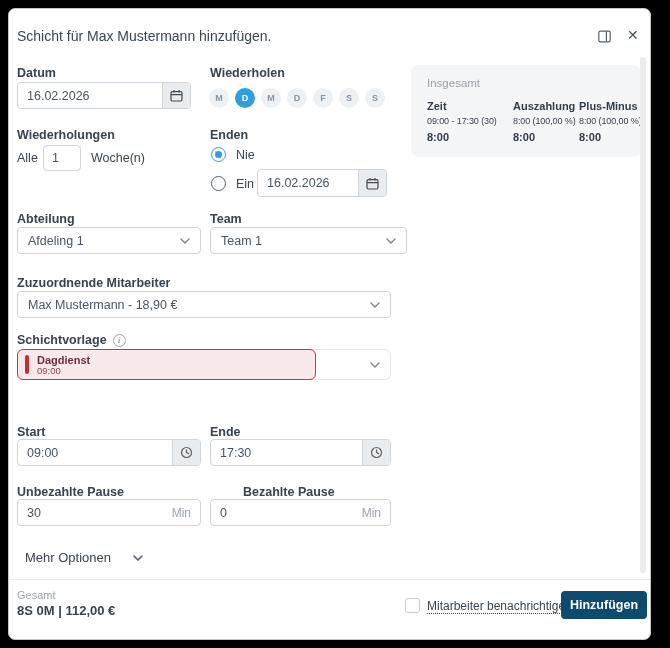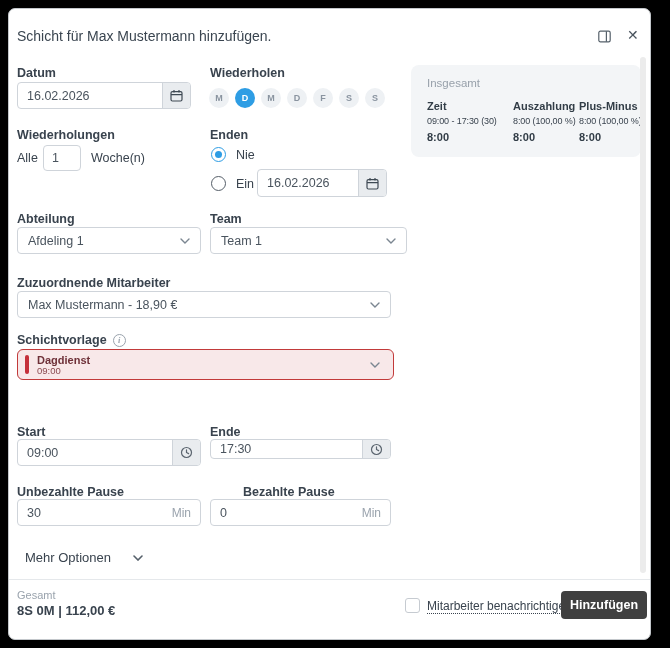--- a/index.html
+++ b/index.html
@@ -101,34 +101,34 @@
 
   
   .sv-label-row { left: 8px; top: 324px; display: flex; align-items: center; gap: 6px; }
   .info-icon {
     width: 13px; height: 13px; border-radius: 50%; border: 1px solid #9aa3ad;
     color: #9aa3ad; font-size: 8.5px; display: flex; align-items: center; justify-content: center;
     font-weight: 700; cursor: pointer; font-family: "Liberation Serif", serif; font-style: italic;
   }
   .sv-dd { left: 8px; top: 340px; width: 374px; height: 31px; border: 1px solid #e2e6ea; border-radius: 6px; cursor: pointer; }
   .sv-pill {
-    position: absolute; left: -1px; top: -1px; height: 31px; width: 377px;
+    position: absolute; left: -1px; top: -1px; height: 31px; width: 299px;
     background: #f8e8e9; border: 1.5px solid #c23a3a; border-radius: 6px;
     display: flex; align-items: center;
   }
   .sv-bar { width: 4px; height: 19px; background: #c52f3a; border-radius: 2px; margin: 0 8px 0 7px; flex: none; }
   .sv-name { font-size: 11px; font-weight: 700; color: #6e3038; line-height: 12px; }
   .sv-time { font-size: 9.5px; color: #8a4a50; line-height: 10px; }
   .sv-chev { position: absolute; right: 10px; top: 12px; }
 
   
   .start-label { left: 8px; top: 416px; }
   .start-field { left: 8px; top: 430px; width: 184px; height: 27px; }
   .ende-label  { left: 201px; top: 416px; }
-  .ende-field  { left: 201px; top: 430px; width: 181px; height: 20px; }
+  .ende-field  { left: 201px; top: 430px; width: 181px; height: 27px; }
 
   
   .up-label { left: 8px; top: 476px; }
   .up-field { left: 8px; top: 490px; width: 184px; height: 27px; }
   .bp-label { left: 201px; top: 476px; padding-left: 33px; }
   .bp-field { left: 201px; top: 490px; width: 181px; height: 27px; }
 
   
   .mehr { left: 16px; top: 541px; display: flex; align-items: center; gap: 22px;
           font-size: 13px; font-weight: 400; color: #39434e; background: none; border: none;
@@ -141,21 +141,21 @@
   .notify-box {
     left: 396px; top: 589px; width: 15px; height: 15px;
     border: 1px solid #c6cbd1; border-radius: 3px; background: #fff; cursor: pointer;
   }
   .notify-label {
     left: 418px; top: 590px; font-size: 12px; color: #39434e; cursor: pointer;
     text-decoration: underline dotted; text-underline-offset: 3px; text-decoration-thickness: 1px;
   }
   .submit-btn {
     left: 552px; top: 582px; width: 86px; height: 28px;
-    background: #404040; color: #fff; border: none; border-radius: 4px;
+    background: #0c4a6e; color: #fff; border: none; border-radius: 4px;
     font-family: inherit; font-size: 12.5px; font-weight: 700; cursor: pointer;
   }
 
   .scrollbar { left: 631px; top: 48px; width: 6px; height: 516px; background: #ececec; border-radius: 3px; cursor: pointer; }
 
   svg { display: block; }
 </style>
 </head>
 <body>
 

